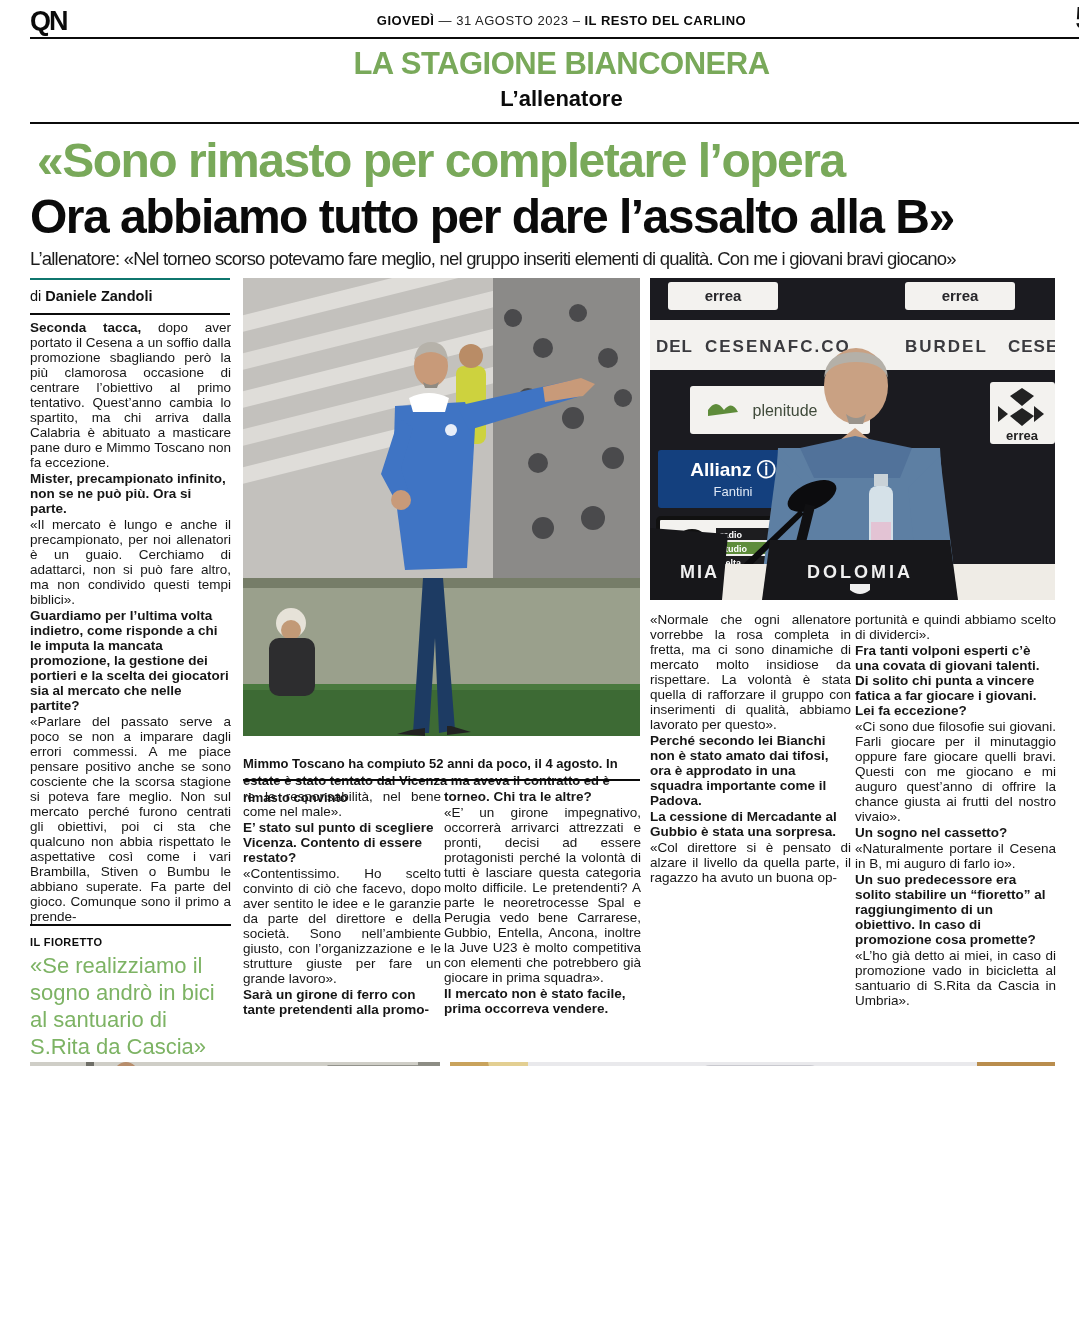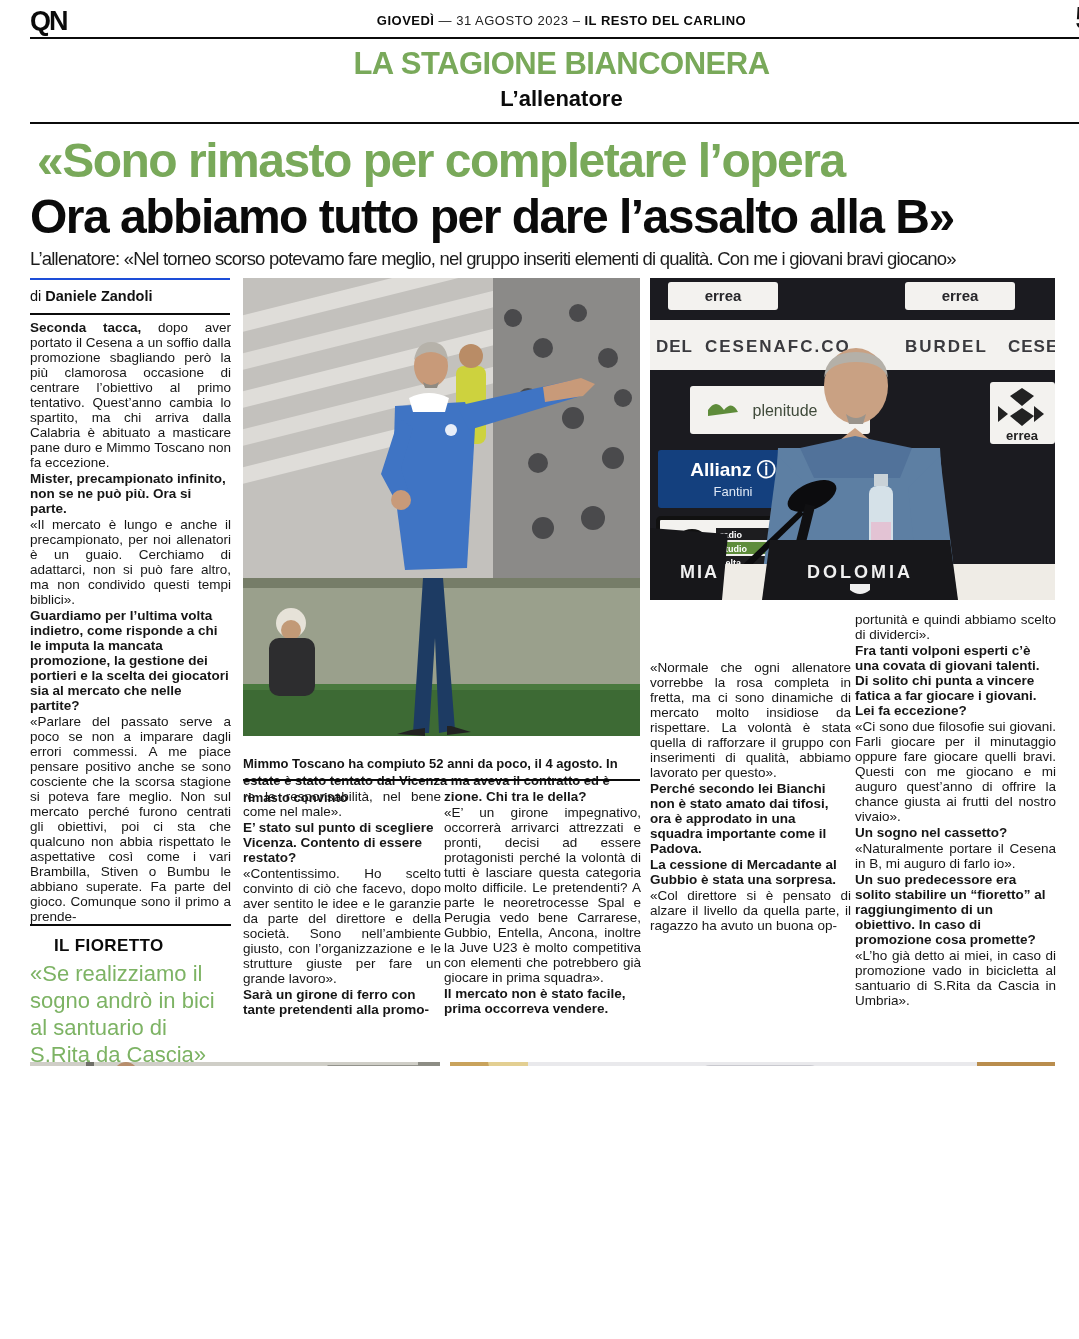--- a/index.html
+++ b/index.html
@@ -19,37 +19,37 @@
 
   
   .kicker{left:0;right:0;top:46px;text-align:center;font-size:31px;font-weight:800;letter-spacing:-.5px;color:#79a95a;}
   .kicker-sub{left:0;right:0;top:86px;text-align:center;font-size:22px;font-weight:800;color:#0b0b0b;}
   .hl{left:30px;width:1030px;font-weight:800;font-size:48px;letter-spacing:-1.5px;white-space:nowrap;}
   .hl1{top:133px;color:#79a95a;margin-left:7px;}
   .hl2{top:189px;color:#0b0b0b;}
   .deck{left:30px;top:248px;font-size:18.5px;letter-spacing:-.8px;white-space:nowrap;color:#1c1c1c;}
 
   
-  .byline{left:30px;top:278px;width:200px;border-top:2px solid #1d4ed8;border-bottom:2px solid #0b0b0b;padding:8px 0 9px 0;font-size:14.5px;}
+  .byline{left:30px;top:278px;width:200px;border-top:2px solid #0f766e;border-bottom:2px solid #0b0b0b;padding:8px 0 9px 0;font-size:14.5px;}
   .byline .n{font-weight:800;}
 
   
   .col{font-size:13.5px;line-height:15px;text-align:justify;color:#161616;}
   .col p{margin:0 0 1px 0;}
   .col p.q{font-weight:800;text-align:left;}
   .lead{font-weight:800;}
   .col1{left:30px;top:320px;width:201px;}
   .col2{left:243px;top:789px;width:198px;}
   .col3{left:444px;top:789px;width:197px;}
-  .col4{left:650px;top:612px;width:201px;margin-top:48px;}
+  .col4{left:650px;top:612px;width:201px;}
   .col5{left:855px;top:612px;width:201px;}
 
   
   .fioretto{left:30px;top:924px;width:201px;border-top:2px solid #0b0b0b;padding-top:10px;}
-  .fioretto .lbl{font-size:17px;font-weight:800;letter-spacing:.4px;color:#0b0b0b;margin-left:24px;}
+  .fioretto .lbl{font-size:11px;font-weight:800;letter-spacing:.4px;color:#0b0b0b;}
   .fioretto .qt{margin-top:4px;font-size:22px;line-height:27px;font-weight:400;color:#7db364;}
 
   
   .ph{overflow:hidden;background:#888;}
   .ph svg{display:block;}
   .ph1{left:243px;top:278px;width:397px;height:458px;}
   .ph2{left:650px;top:278px;width:405px;height:322px;text-align:right;}
   .ph3{left:30px;top:1062px;width:410px;height:257px;}
   .ph4{left:450px;top:1062px;width:605px;height:257px;}
   .cap{font-size:13px;font-weight:700;line-height:17px;color:#141414;}
@@ -217,21 +217,21 @@
     </svg>
   </div>
 
   <div class="abs col col2">
     <p>re le responsabilità, nel bene come nel male».</p>
     <p class="q">E’ stato sul punto di scegliere Vicenza. Contento di essere restato?</p>
     <p>«Contentissimo. Ho scelto convinto di ciò che facevo, dopo aver sentito le idee e le garanzie da parte del direttore e della società. Sono nell’ambiente giusto, con l’organizzazione e le strutture giuste per fare un grande lavoro».</p>
     <p class="q">Sarà un girone di ferro con tante pretendenti alla promo-</p>
   </div>
   <div class="abs col col3">
-    <p class="q">zione. Chi tra le della?</p>
+    <p class="q">torneo. Chi tra le altre?</p>
     <p>«E’ un girone impegnativo, occorrerà arrivarci attrezzati e pronti, decisi ad essere protagonisti perché la volontà di tutti è lasciare questa categoria molto difficile. Le pretendenti? A parte le neoretrocesse Spal e Perugia vedo bene Carrarese, Gubbio, Entella, Ancona, inoltre la Juve U23 è molto competitiva con elementi che potrebbero già giocare in prima squadra».</p>
     <p class="q">Il mercato non è stato facile, prima occorreva vendere.</p>
   </div>
   <div class="abs col col4">
     <p>«Normale che ogni allenatore vorrebbe la rosa completa in fretta, ma ci sono dinamiche di mercato molto insidiose da rispettare. La volontà è stata quella di rafforzare il gruppo con inserimenti di qualità, abbiamo lavorato per questo».</p>
     <p class="q">Perché secondo lei Bianchi non è stato amato dai tifosi, ora è approdato in una squadra importante come il Padova.</p>
     <p class="q">La cessione di Mercadante al Gubbio è stata una sorpresa.</p>
     <p>«Col direttore si è pensato di alzare il livello da quella parte, il ragazzo ha avuto un buona op-</p>
   </div>
   <div class="abs col col5">

